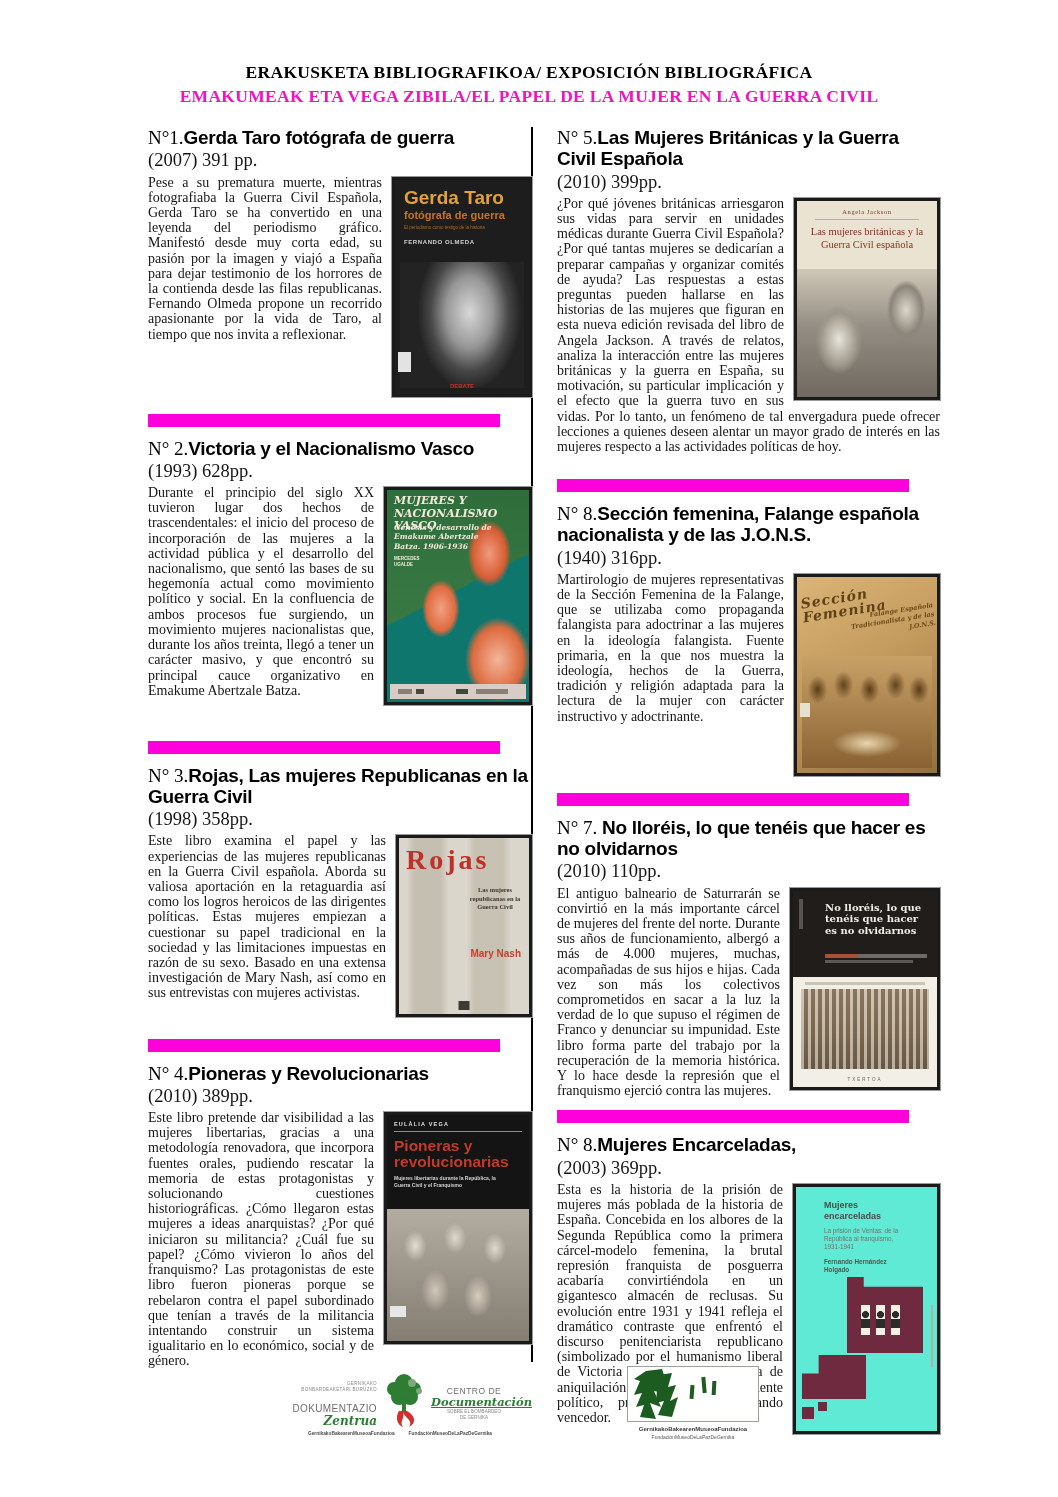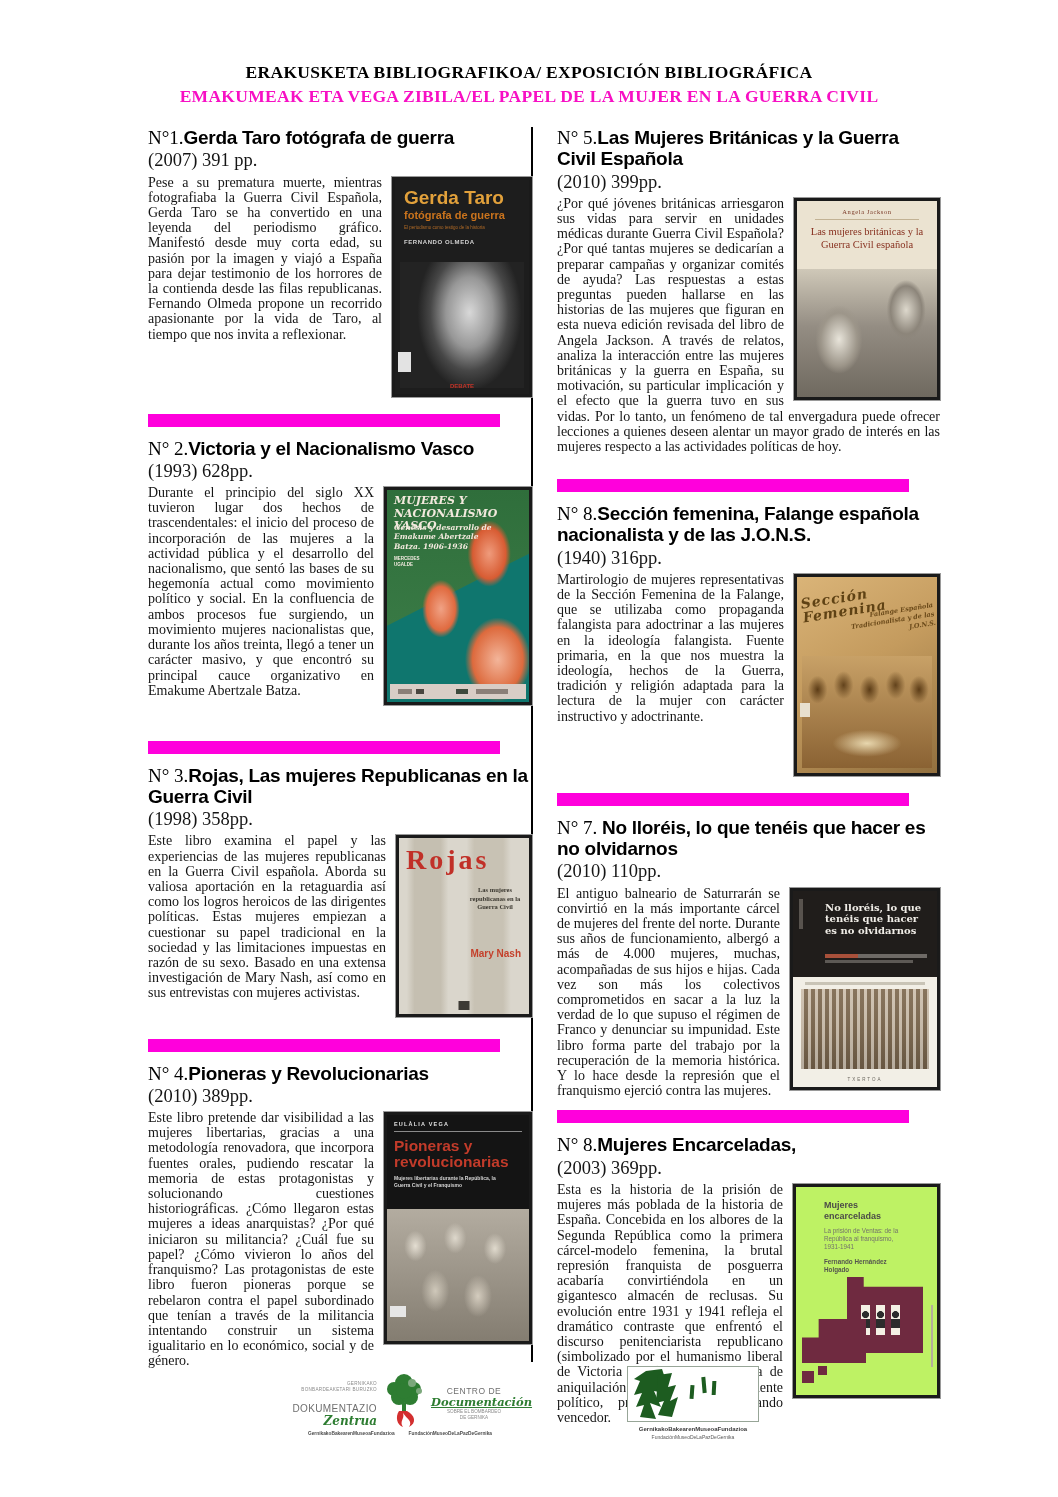--- a/index.html
+++ b/index.html
@@ -114,21 +114,21 @@
   .c7tag2 { position:absolute; left:32px; top:69px; width:88px; height:3px; background:#5d5955; }
   .c7spine { position:absolute; left:6px; top:8px; width:4px; height:30px; background:#58534e; }
   .c7bot { height:110px; padding:12px 8px 0; position:relative; }
   .c7cap { position:absolute; top:5px; left:12px; right:12px; height:3px; background:#c9c4b6; }
   .c7photo { height:80px; background:
       repeating-linear-gradient(90deg, rgba(242,237,227,.55) 0 3px, rgba(96,80,58,.45) 3px 7px),
       linear-gradient(#a9937a 0%, #8d7860 55%, #6d5c48 100%); }
   .c7pub { position:absolute; bottom:4px; left:0; right:0; text-align:center; font:400 4.5px/1 "Liberation Sans", sans-serif; letter-spacing:2px; color:#6b675f; }
 
   
-  .cv8 { width:147px; height:214px; background:#bef264; padding:13px 6px 0 28px; }
+  .cv8 { width:147px; height:250px; background:#5eead4; padding:13px 6px 0 28px; }
   .c8t { font:700 9px/1.2 "Liberation Sans", sans-serif; color:#4c4c48; width:66px; }
   .c8s { font:400 6.3px/1.3 "Liberation Sans", sans-serif; color:#73736b; margin-top:5px; width:82px; }
   .c8a { font:700 6.3px/1.3 "Liberation Sans", sans-serif; color:#55554f; margin-top:7px; width:72px; }
   .c8m1 { position:absolute; right:14px; top:90px; width:76px; height:76px; background:#6f2a40;
           clip-path:polygon(0 0,22% 0,22% 13%,100% 13%,100% 100%,0 100%); }
   .c8w { position:absolute; right:32px; top:118px; width:44px; height:30px; display:flex; gap:6px; }
   .c8w span { width:9px; height:30px; background:
       radial-gradient(circle at 50% 32%, #2c2c2c 3.2px, rgba(0,0,0,0) 3.8px),
       linear-gradient(rgba(0,0,0,0) 0 46%, #2c2c2c 46% 78%, rgba(0,0,0,0) 78%),
       #f4f0e4; }

